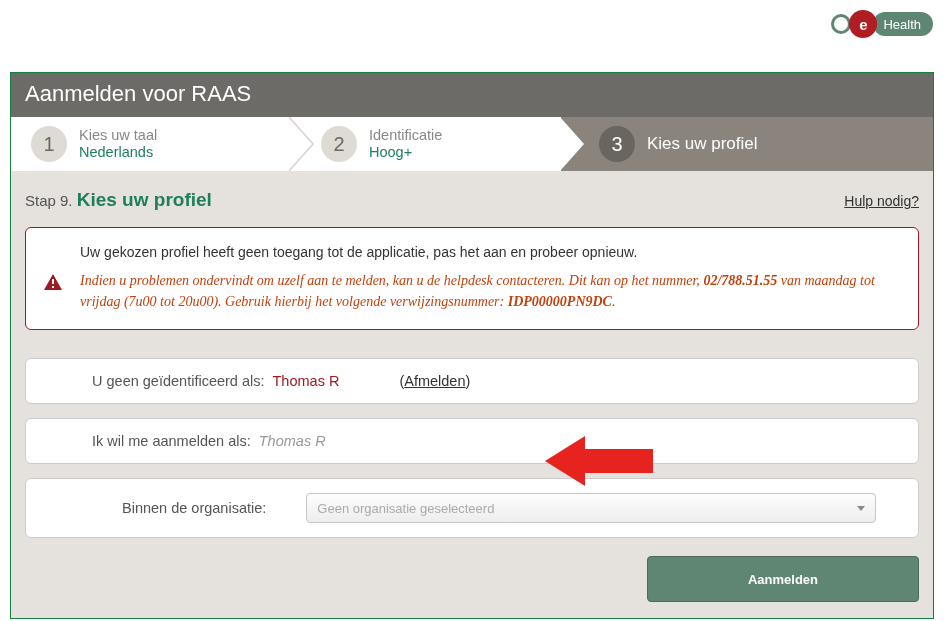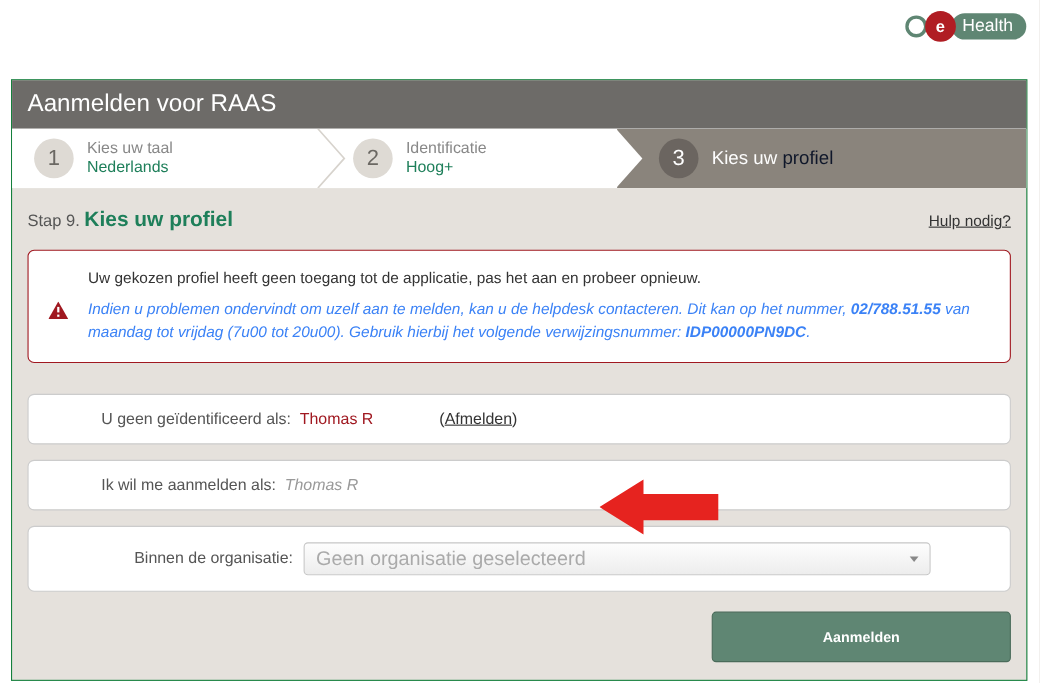--- a/index.html
+++ b/index.html
@@ -37,21 +37,21 @@
     z-index: 2;
     margin-right: -4px;
   }
   .logo-health {
     height: 24px;
     background: #5f8673;
     border-radius: 12px;
     color: #fff;
     display: flex; align-items: center;
     padding: 0 12px 0 10px;
-    font-size: 16px;
+    font-size: 13px;
     z-index: 1;
   }
   .main-panel {
     position: absolute;
     top: 72px;
     left: 10px;
     width: 924px;
     border: 1px solid #15803d;
     background: #e5e1dc;
   }
@@ -90,21 +90,21 @@
   .step-line2 { color: #1e7f5a; font-weight: 500; }
   .step-1 { width: 290px; }
   .step-2 { width: 260px; }
   .step-3 {
     flex: 1;
     background: #8a847c;
     color: #fff;
   }
   .step-3 .step-circle { background: #6b6560; color: #fff; }
   .step-3 .step-line1 { color: #fdfdfd; font-size: 17px; font-weight: 500; }
-  .step-3-fade { color: #0f172a; text-align: right; }
+  .step-3-fade { color: #ffffff; text-align: right; }
   .chev {
     position: absolute;
     right: -14px;
     top: 0;
     width: 28px;
     height: 54px;
     z-index: 3;
   }
   .step-3-chev {
     position: absolute;
@@ -132,21 +132,21 @@
   .alert-box {
     border: 1px solid #a01820;
     background: #fff;
     border-radius: 6px;
     padding: 14px 18px 16px 18px;
     position: relative;
     margin-bottom: 28px;
   }
   .alert-content { padding-left: 36px; font-size: 14px; line-height: 1.55; }
   .alert-main { color: #333; margin-bottom: 6px; }
-  .alert-sub { color: #3b82f6; font-style: italic; }
+  .alert-sub { color: #c2410c; font-style: italic; font-family: Liberation Serif, serif; }
   .alert-sub strong { font-style: italic; }
   .row-box {
     border: 1px solid #ccc;
     background: #fff;
     border-radius: 6px;
     padding: 14px 18px;
     margin-bottom: 14px;
   }
   .row-line { display: flex; align-items: center; padding-left: 48px; font-size: 14.5px; }
   .row-label { color: #555; margin-right: 8px; }
@@ -160,22 +160,23 @@
     width: 570px;
     height: 30px;
     border: 1px solid #c6c6c6;
     border-radius: 4px;
     background: linear-gradient(#fdfdfd, #ededed);
     display: flex;
     align-items: center;
     justify-content: space-between;
     padding: 0 10px;
     color: #aaa;
-    font-size: 18px;
+    font-size: 13px;
     cursor: pointer;
+    margin-left: 30px;
   }
   .select-arrow {
     width: 0; height: 0;
     border-left: 4px solid transparent;
     border-right: 4px solid transparent;
     border-top: 5px solid #888;
   }
   .submit-row { display: flex; justify-content: flex-end; padding-top: 4px; }
   .submit-btn {
     width: 272px;

